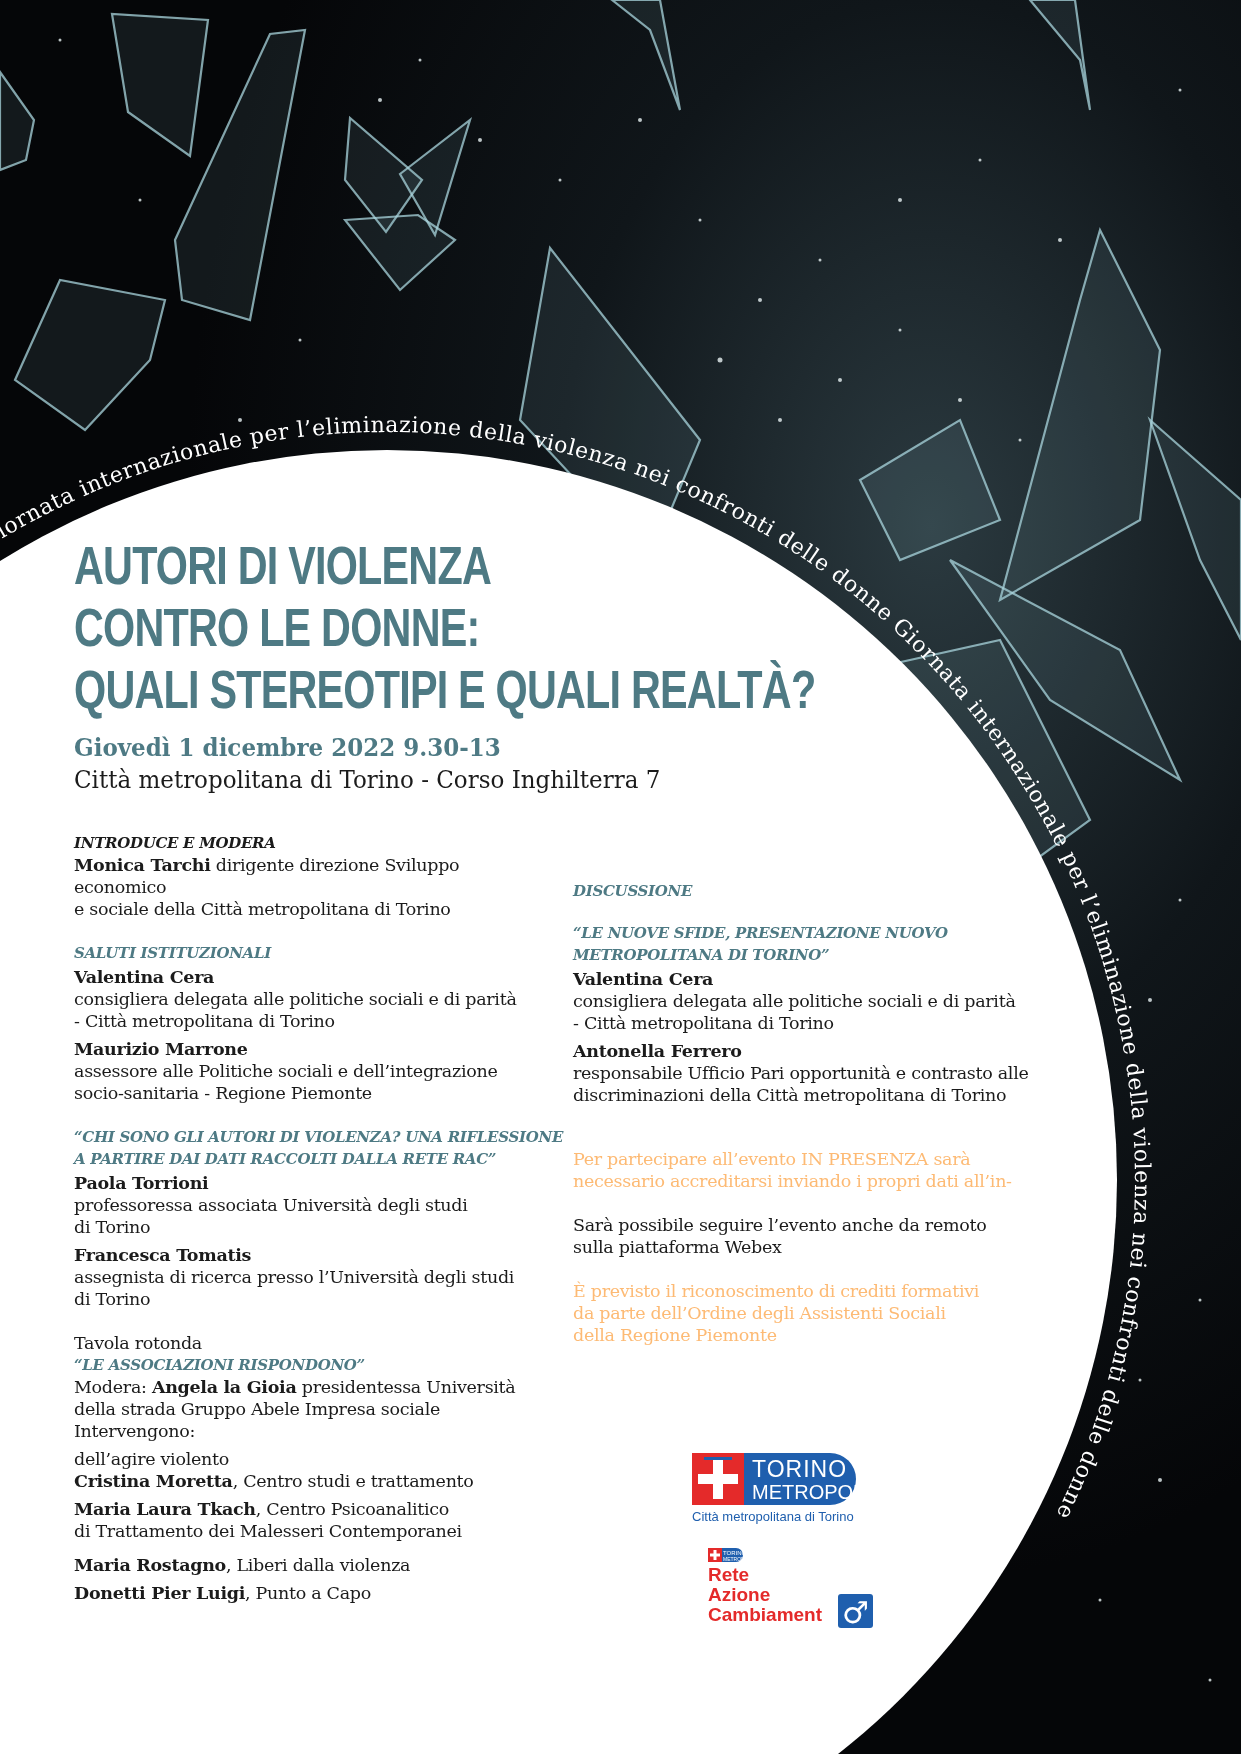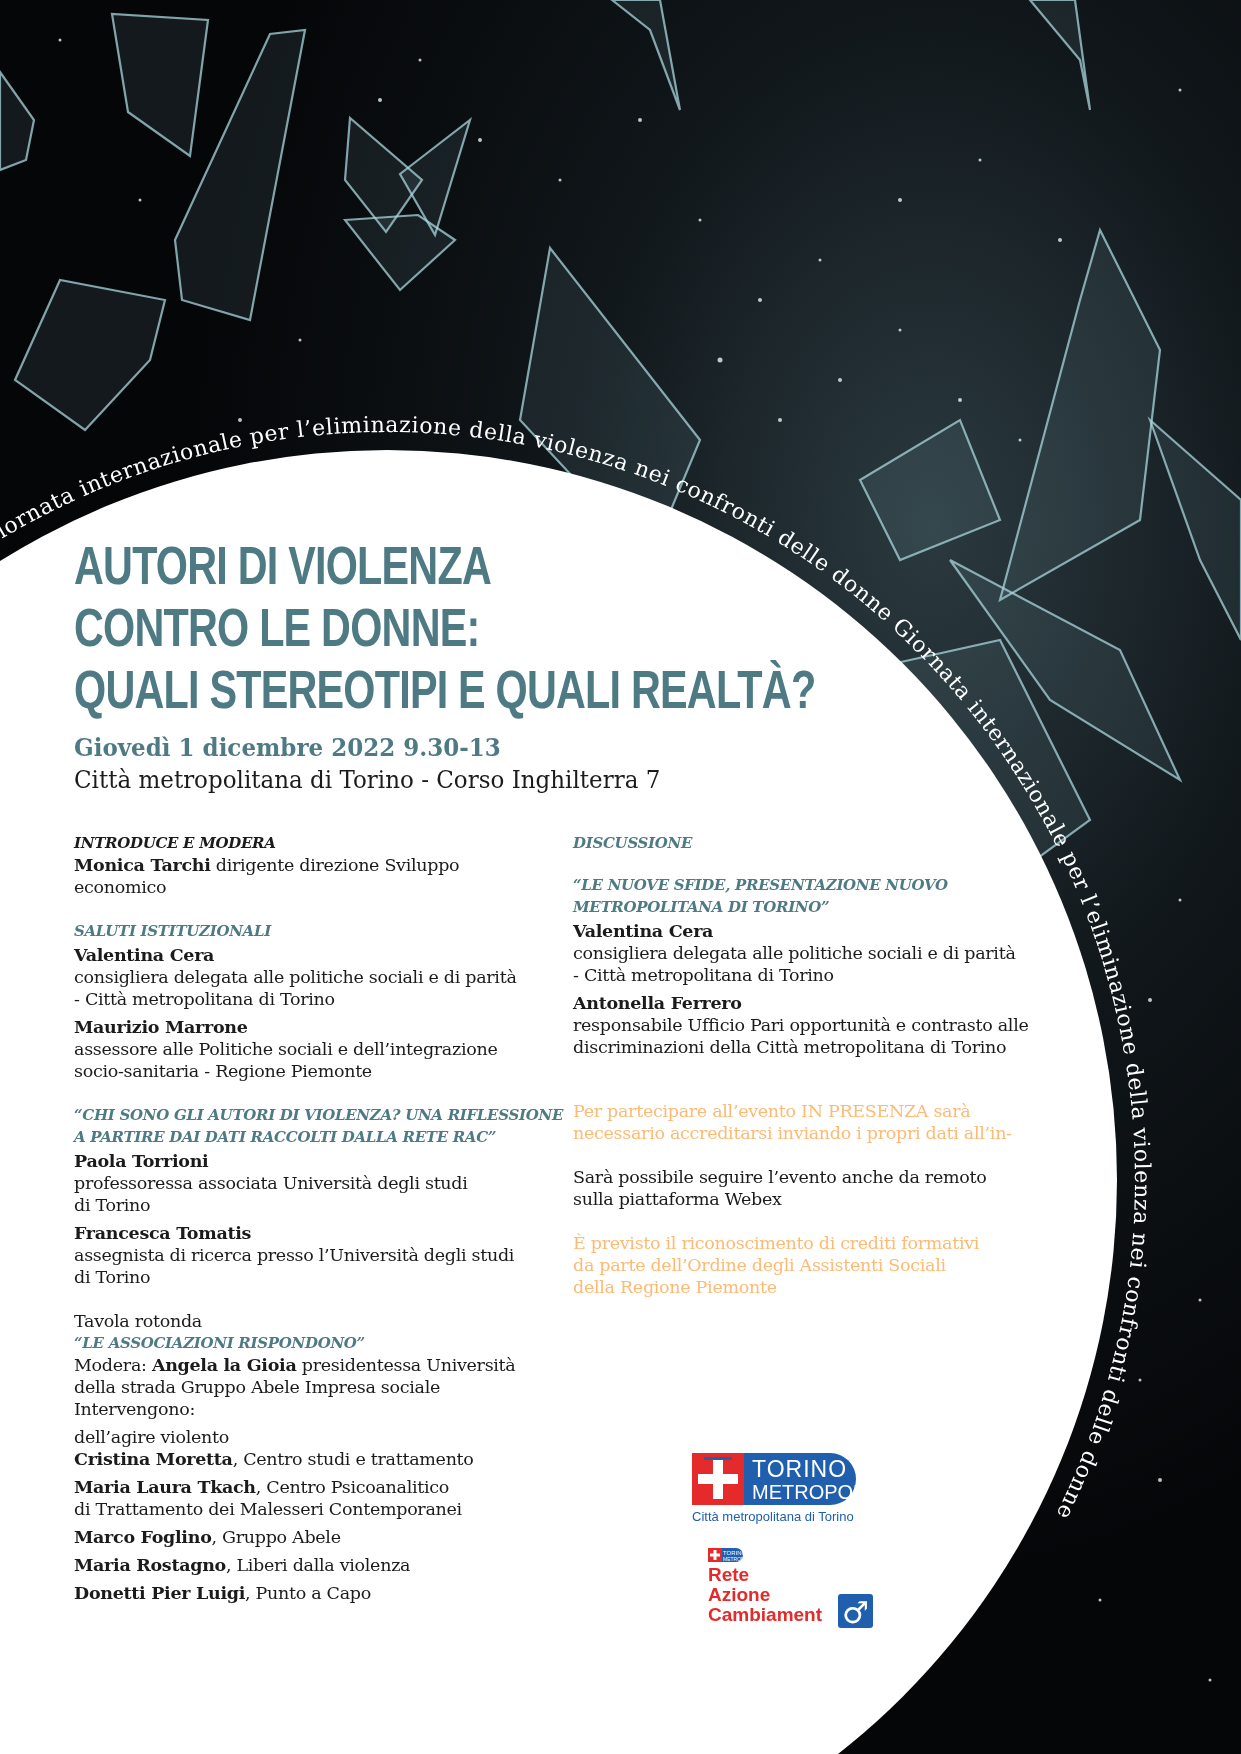--- a/index.html
+++ b/index.html
@@ -96,20 +96,21 @@
   <div>QUALI STEREOTIPI E QUALI REALTÀ?</div>
 </div>
 <div class="date">Giovedì 1 dicembre 2022 9.30-13</div>
 <div class="venue">Città metropolitana di Torino - Corso Inghilterra 7</div>
 
 <div class="col" style="left:74px; top:832px; width:480px;">
   <div class="head">INTRODUCE E MODERA</div>
   <div class="desc">
     <span class="name">Monica Tarchi</span><span> dirigente direzione Sviluppo economico</span>
   </div>
+  <div class="desc">e sociale della Città metropolitana di Torino</div>
 
   <div class="gap-l"></div>
   <div class="head teal">SALUTI ISTITUZIONALI</div>
   <div class="gap-s" style="height:2px"></div>
   <div>
     <div class="name">Valentina Cera</div>
     <div class="desc">consigliera delegata alle politiche sociali e di parità</div>
     <div class="desc">- Città metropolitana di Torino</div>
   </div>
   <div class="gap-s"></div>
@@ -147,34 +148,31 @@
   <div>
     <div class="desc">dell’agire violento</div>
     <div class="desc"><span class="name">Cristina Moretta</span><span>, Centro studi e trattamento</span></div>
   </div>
   <div class="gap-s"></div>
   <div>
     <div class="desc"><span class="name">Maria Laura Tkach</span><span>, Centro Psicoanalitico</span></div>
     <div class="desc">di Trattamento dei Malesseri Contemporanei</div>
   </div>
   <div class="gap-s"></div>
-  <div>
-    <div class="desc"><span class="name">Marco Foglino</span><span>, Gruppo Abele</span></div>
-  </div>
   <div class="gap-s"></div>
   <div>
     <div class="desc"><span class="name">Maria Rostagno</span><span>, Liberi dalla violenza</span></div>
   </div>
   <div class="gap-s"></div>
   <div>
     <div class="desc"><span class="name">Donetti Pier Luigi</span><span>, Punto a Capo</span></div>
   </div>
 </div>
 
-<div class="col" style="left:573px; top:832px; width:490px;">
+<div class="col" style="left:573px; top:880px; width:490px;">
   <div class="head teal">DISCUSSIONE</div>
   <div class="gap-m" style="height:20px"></div>
   <div class="head teal">“LE NUOVE SFIDE, PRESENTAZIONE NUOVO</div>
   <div class="head teal">METROPOLITANA DI TORINO”</div>
   <div class="gap-s" style="height:2px"></div>
   <div>
     <div class="name">Valentina Cera</div>
     <div class="desc">consigliera delegata alle politiche sociali e di parità</div>
     <div class="desc">- Città metropolitana di Torino</div>
   </div>

